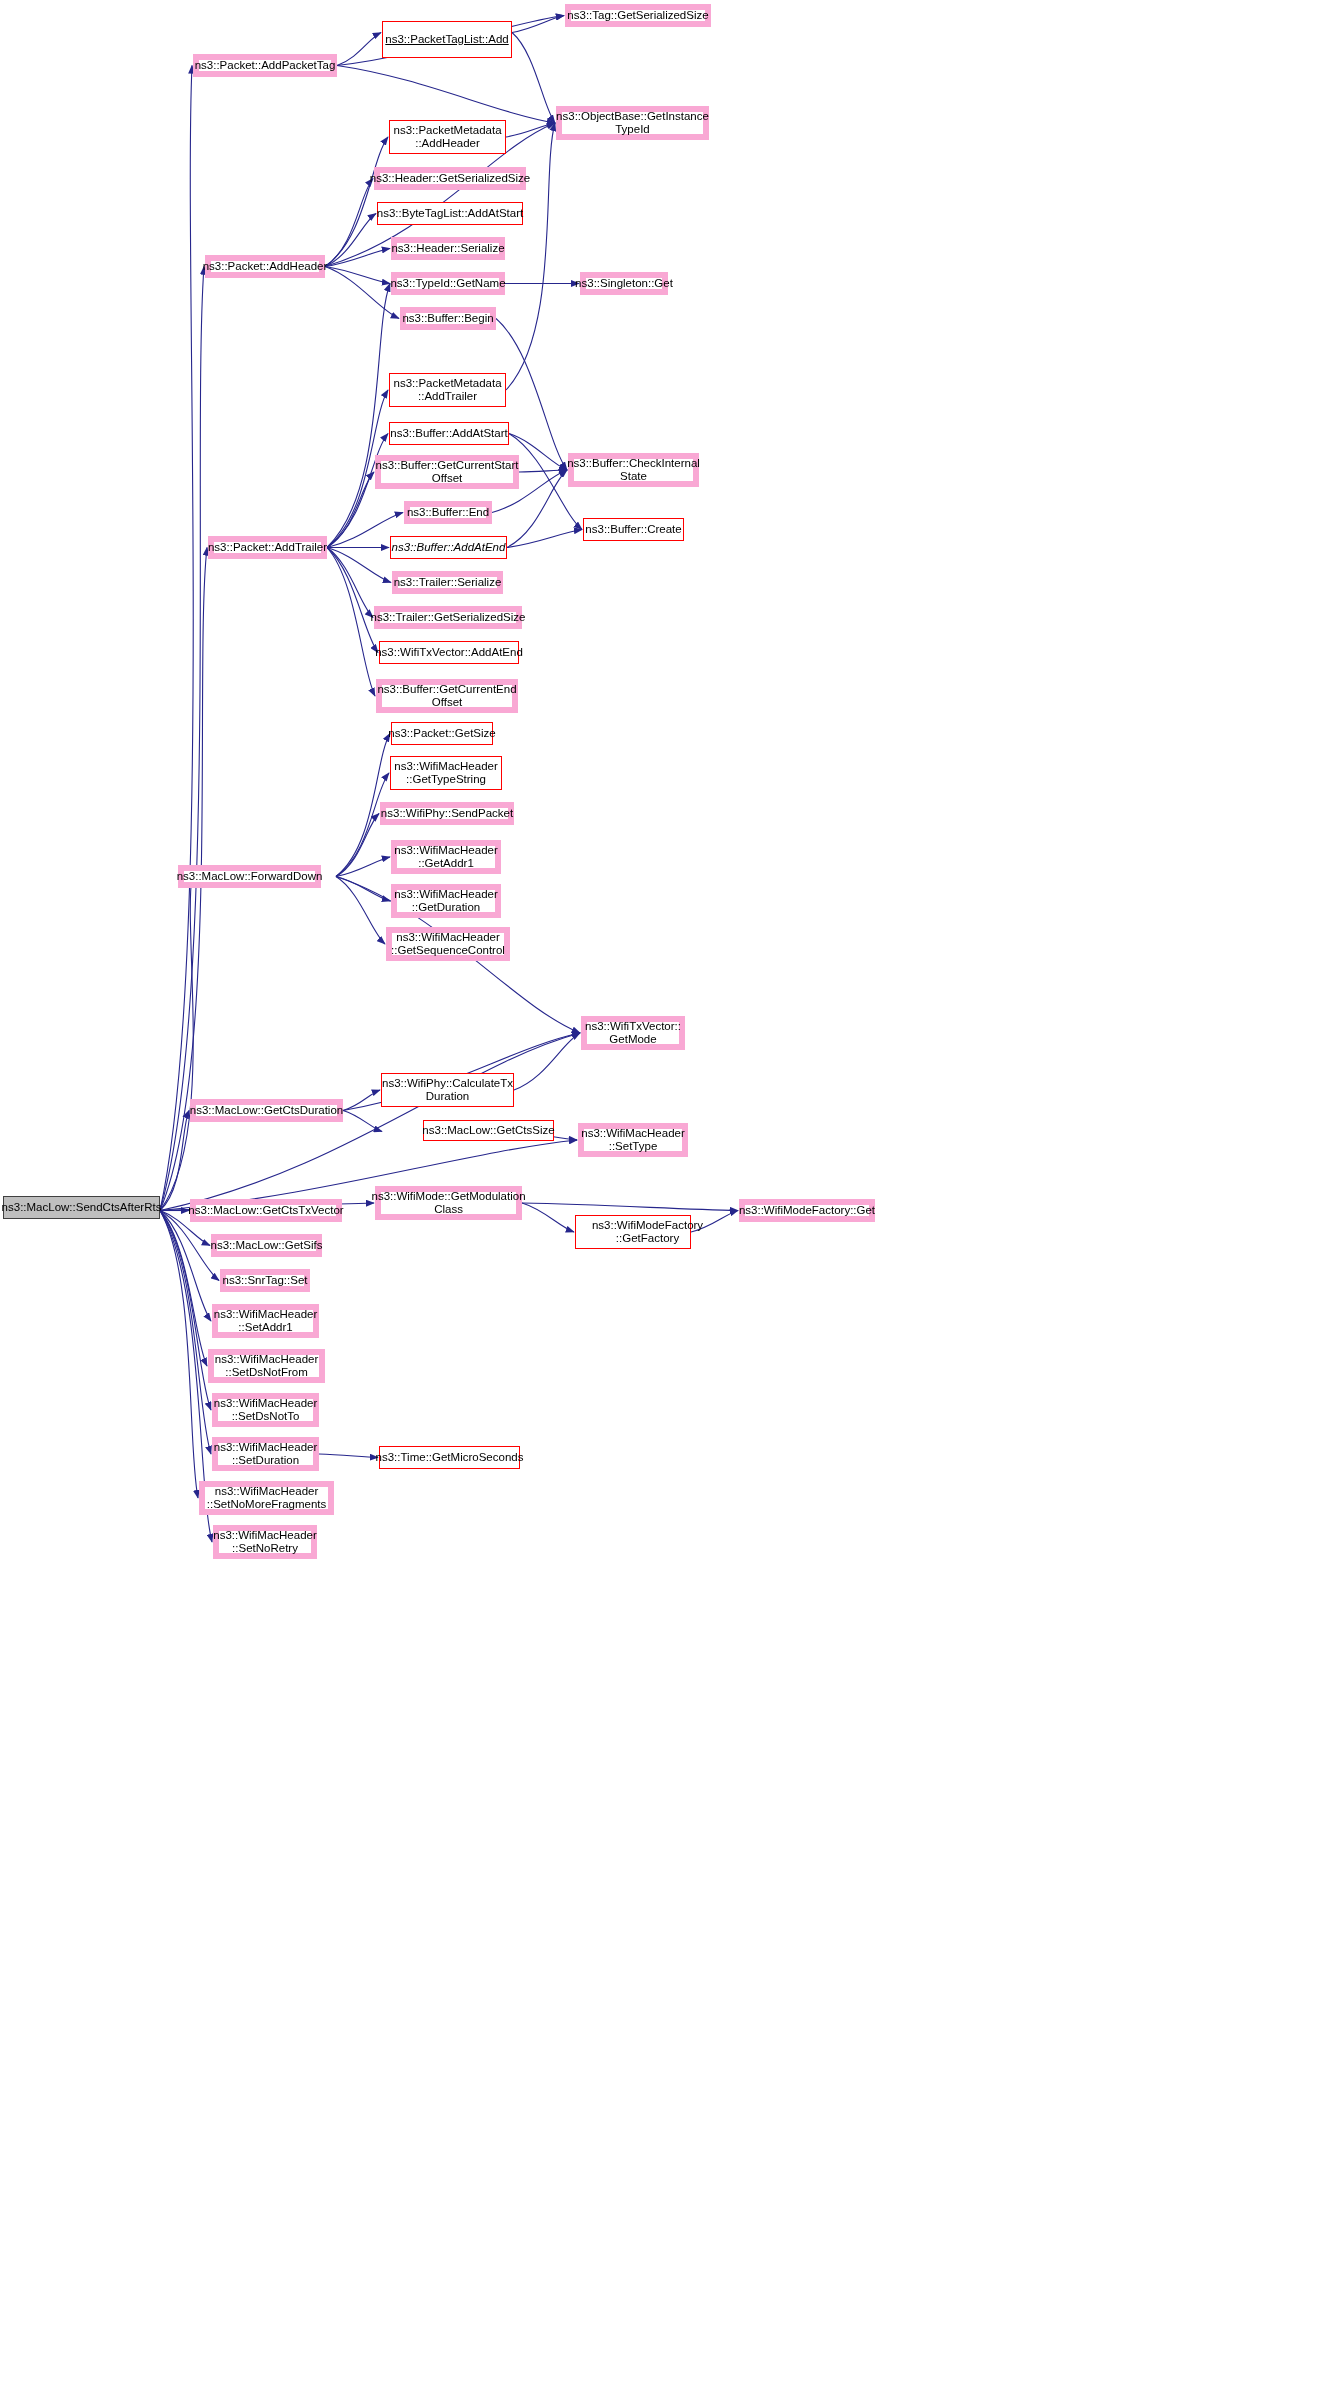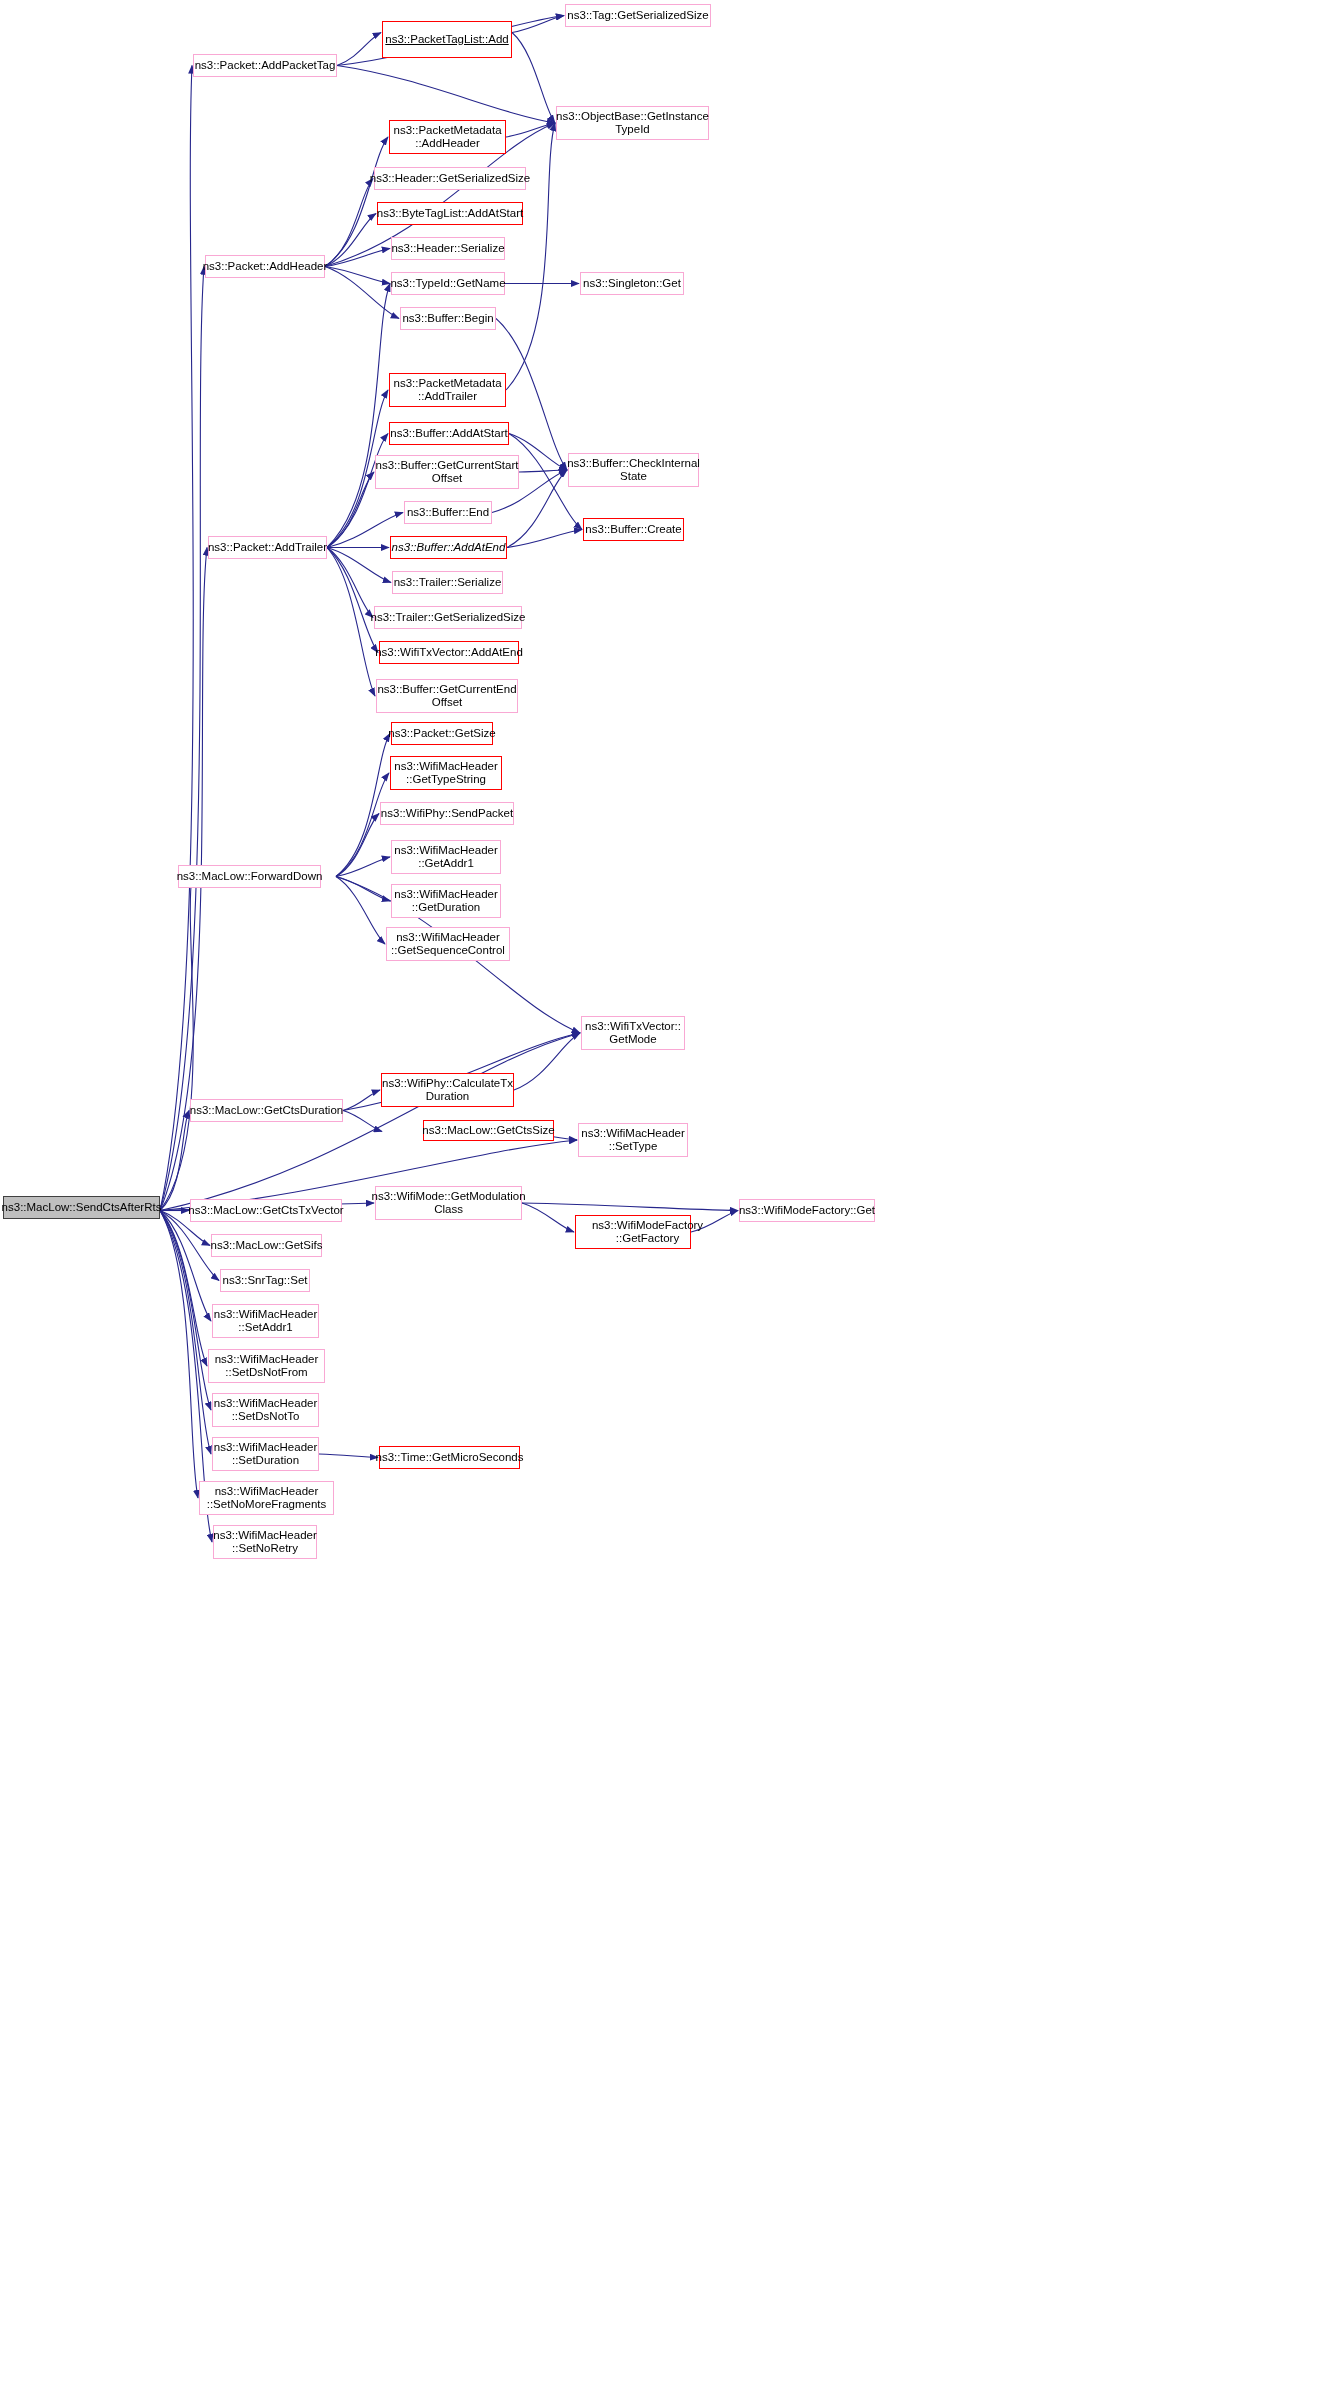--- a/index.html
+++ b/index.html
@@ -12,21 +12,21 @@
   }
   svg#edges{position:absolute;left:0;top:0;width:1336px;height:2391px;pointer-events:none;}
   .node{
     position:absolute;
     box-sizing:border-box;
     display:flex;
     align-items:center;
     justify-content:center;
     text-align:center;
     background:#ffffff;
-    border:1px solid #f9a8d4;
+    border:6px solid #f9a8d4;
     color:#000000;
     font-size:11.5px;
     line-height:13.5px;
     letter-spacing:0px;
     white-space:pre-line;
     padding:0 4px;
   }
   .node.red{border:1px solid #ff0000;}
   .node.root{background:#bfbfbf;border:1px solid #404040;}
 </style>
@@ -114,21 +114,21 @@
       <div class="node" style="left: 193px; top: 54px; width: 144px; height: 23px;">ns3::Packet::AddPacketTag</div>
       <div class="node" style="left: 556px; top: 106px; width: 153px; height: 34px;">ns3::ObjectBase::GetInstance
 TypeId</div>
       <div class="node red" style="left: 389px; top: 120px; width: 117px; height: 34px;">ns3::PacketMetadata
 ::AddHeader</div>
       <div class="node" style="left: 374px; top: 167px; width: 152px; height: 23px;">ns3::Header::GetSerializedSize</div>
       <div class="node red" style="left: 377px; top: 202px; width: 146px; height: 23px;">ns3::ByteTagList::AddAtStart</div>
       <div class="node" style="left: 391px; top: 237px; width: 114px; height: 23px;">ns3::Header::Serialize</div>
       <div class="node" style="left: 205px; top: 255px; width: 120px; height: 23px;">ns3::Packet::AddHeader</div>
       <div class="node" style="left: 391px; top: 272px; width: 114px; height: 23px;">ns3::TypeId::GetName</div>
-      <div class="node" style="left: 580px; top: 272px; width: 104px; height: 23px;">ns3::Singleton::Get</div>
+      <div class="node" style="left: 580px; top: 272px; width: 88px; height: 23px;">ns3::Singleton::Get</div>
       <div class="node" style="left: 400px; top: 307px; width: 96px; height: 23px;">ns3::Buffer::Begin</div>
       <div class="node red" style="left: 389px; top: 373px; width: 117px; height: 34px;">ns3::PacketMetadata
 ::AddTrailer</div>
       <div class="node red" style="left: 389px; top: 422px; width: 120px; height: 23px;">ns3::Buffer::AddAtStart</div>
       <div class="node" style="left: 568px; top: 453px; width: 131px; height: 34px;">ns3::Buffer::CheckInternal
 State</div>
       <div class="node" style="left: 375px; top: 455px; width: 144px; height: 34px;">ns3::Buffer::GetCurrentStart
 Offset</div>
       <div class="node" style="left: 404px; top: 501px; width: 88px; height: 23px;">ns3::Buffer::End</div>
       <div class="node red" style="left: 583px; top: 518px; width: 101px; height: 23px;">ns3::Buffer::Create</div>

